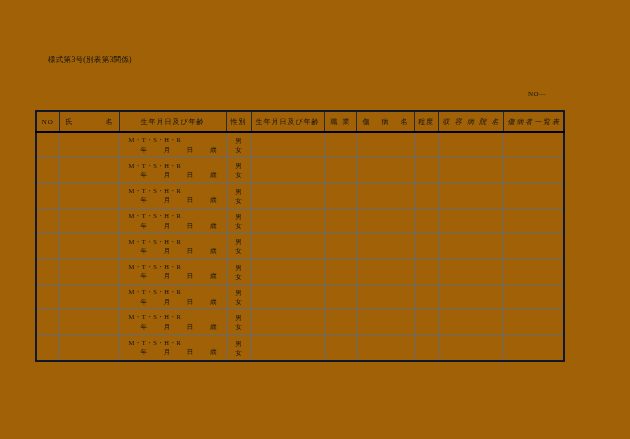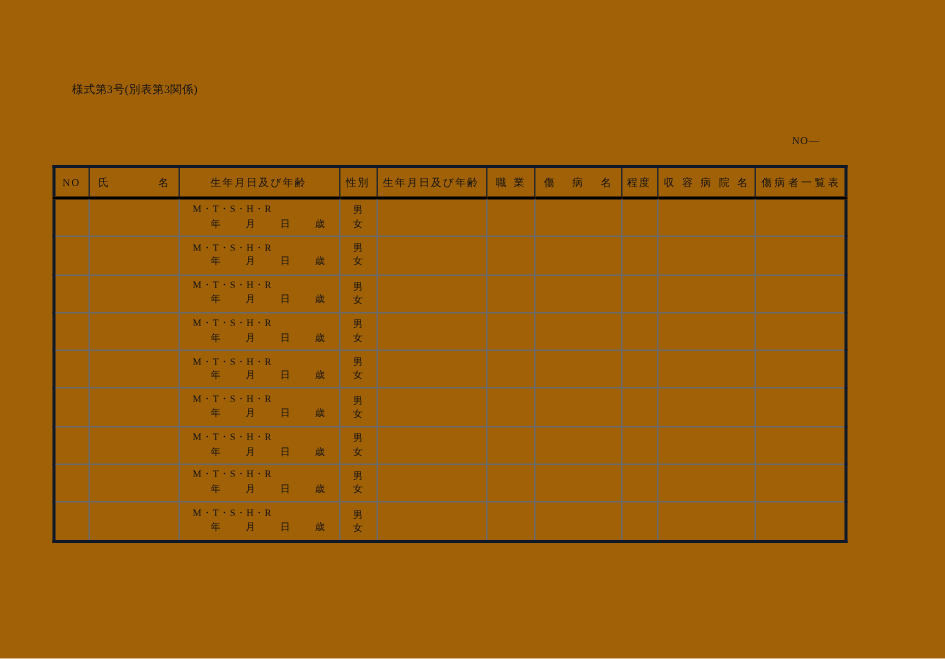--- a/index.html
+++ b/index.html
@@ -43,21 +43,21 @@
     overflow:hidden;
   }
   th .jt{
     display:block;
     text-align:justify;
     text-align-last:justify;
     -moz-text-align-last:justify;
     letter-spacing:0;
     padding:0 6px;
   }
-  th.tight .jt{padding:0 4px;}
+  th.tight .jt{padding:0 4px;font-style:italic;}
   td{
     border:1px solid #6a6a6a;
     height:24.3px;
     padding:0;
     font-size:6.5px;
     vertical-align:middle;
     overflow:hidden;
   }
   td.c-birth .era{
     line-height:8.5px;

